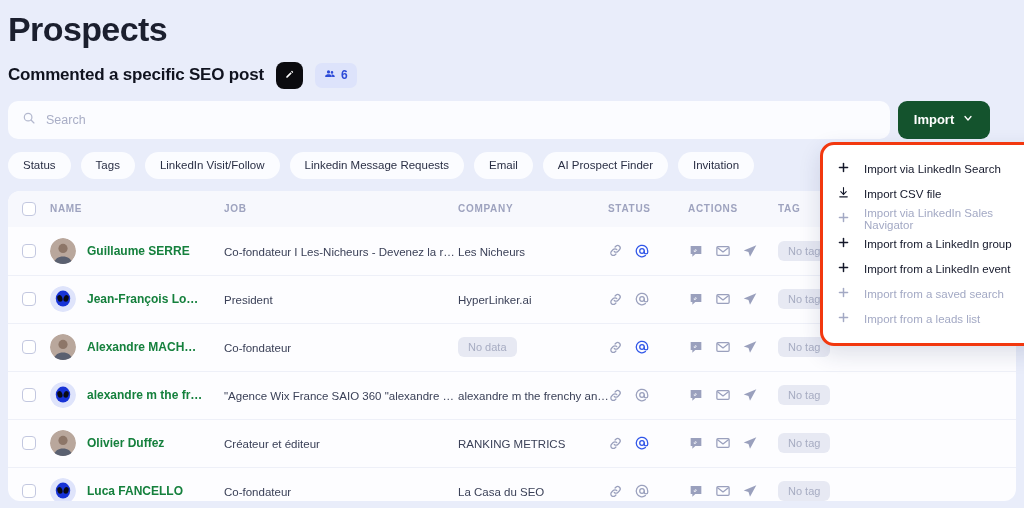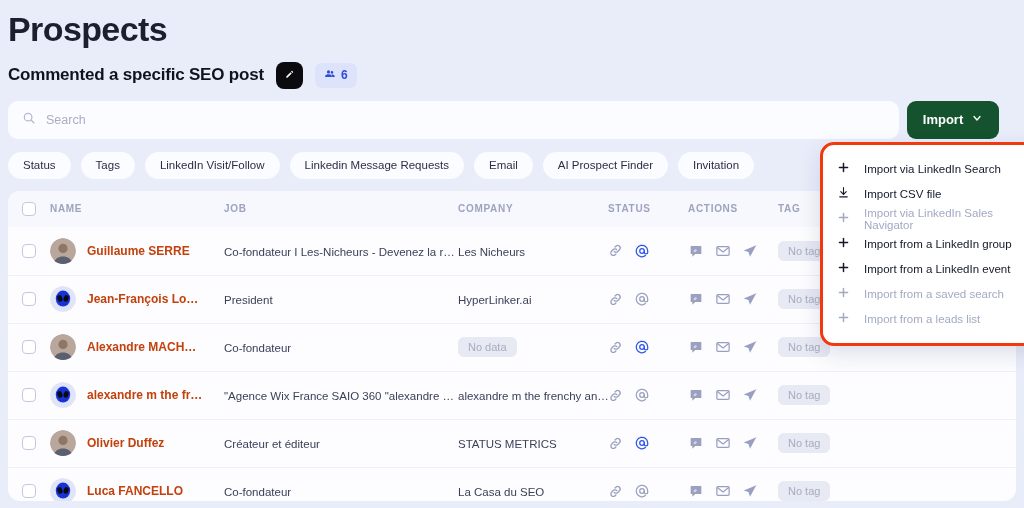--- a/index.html
+++ b/index.html
@@ -48,21 +48,21 @@
     color: #2d4bd8;
     font-size: 12px;
     font-weight: bold;
   }
 
   
   .search-row {
     display: flex;
     align-items: center;
     gap: 8px;
-    padding: 10px 25px 0 8px;
+    padding: 10px 34px 0 8px;
   }
   .search-box {
     flex: 1;
     height: 38px;
     background: #fbfcff;
     border-radius: 10px;
     display: flex;
     align-items: center;
     gap: 10px;
     padding: 0 14px;
@@ -149,21 +149,21 @@
   .avatar {
     width: 26px; height: 26px;
     border-radius: 50%;
     flex: 0 0 26px;
     overflow: hidden;
     display: block;
   }
   .nm {
     font-size: 12px;
     font-weight: bold;
-    color: #c2410c;
+    color: #15803d;
     overflow: hidden;
     text-overflow: ellipsis;
     white-space: nowrap;
   }
   .cell-txt {
     font-size: 11.5px;
     color: #3b4158;
     overflow: hidden;
     text-overflow: ellipsis;
     white-space: nowrap;
@@ -511,21 +511,21 @@
         </div>
         <div class="c-name">
           <span class="avatar"><svg width="26" height="26" viewBox="0 0 26 26">
               <circle cx="13" cy="13" r="13" fill="#b9a79c"></circle>
               <circle cx="13" cy="10.4" r="4.6" fill="#8d7668"></circle>
               <path d="M3.4 26c1.1-5.2 5-7.6 9.6-7.6s8.5 2.4 9.6 7.6z" fill="#5a6070"></path>
             </svg></span>
           <span class="nm">Olivier Duffez</span>
         </div>
         <div class="c-job"><span class="cell-txt">Créateur et éditeur</span></div>
-        <div class="c-comp"><span class="cell-txt">STATUS METRICS</span></div>
+        <div class="c-comp"><span class="cell-txt">RANKING METRICS</span></div>
         <div class="c-stat">
           <span class="icn">
             <svg width="15" height="15" viewBox="0 0 24 24">
               <g fill="none" stroke="#9aa0bd" stroke-width="2" stroke-linecap="round">
                 <path d="M10 13.5a4 4 0 005.7 0l2.6-2.6a4 4 0 10-5.7-5.7L11.3 6.5"></path>
                 <path d="M14 10.5a4 4 0 00-5.7 0l-2.6 2.6a4 4 0 105.7 5.7l1.3-1.3"></path>
               </g>
             </svg>
           </span>
           <span class="icn">

